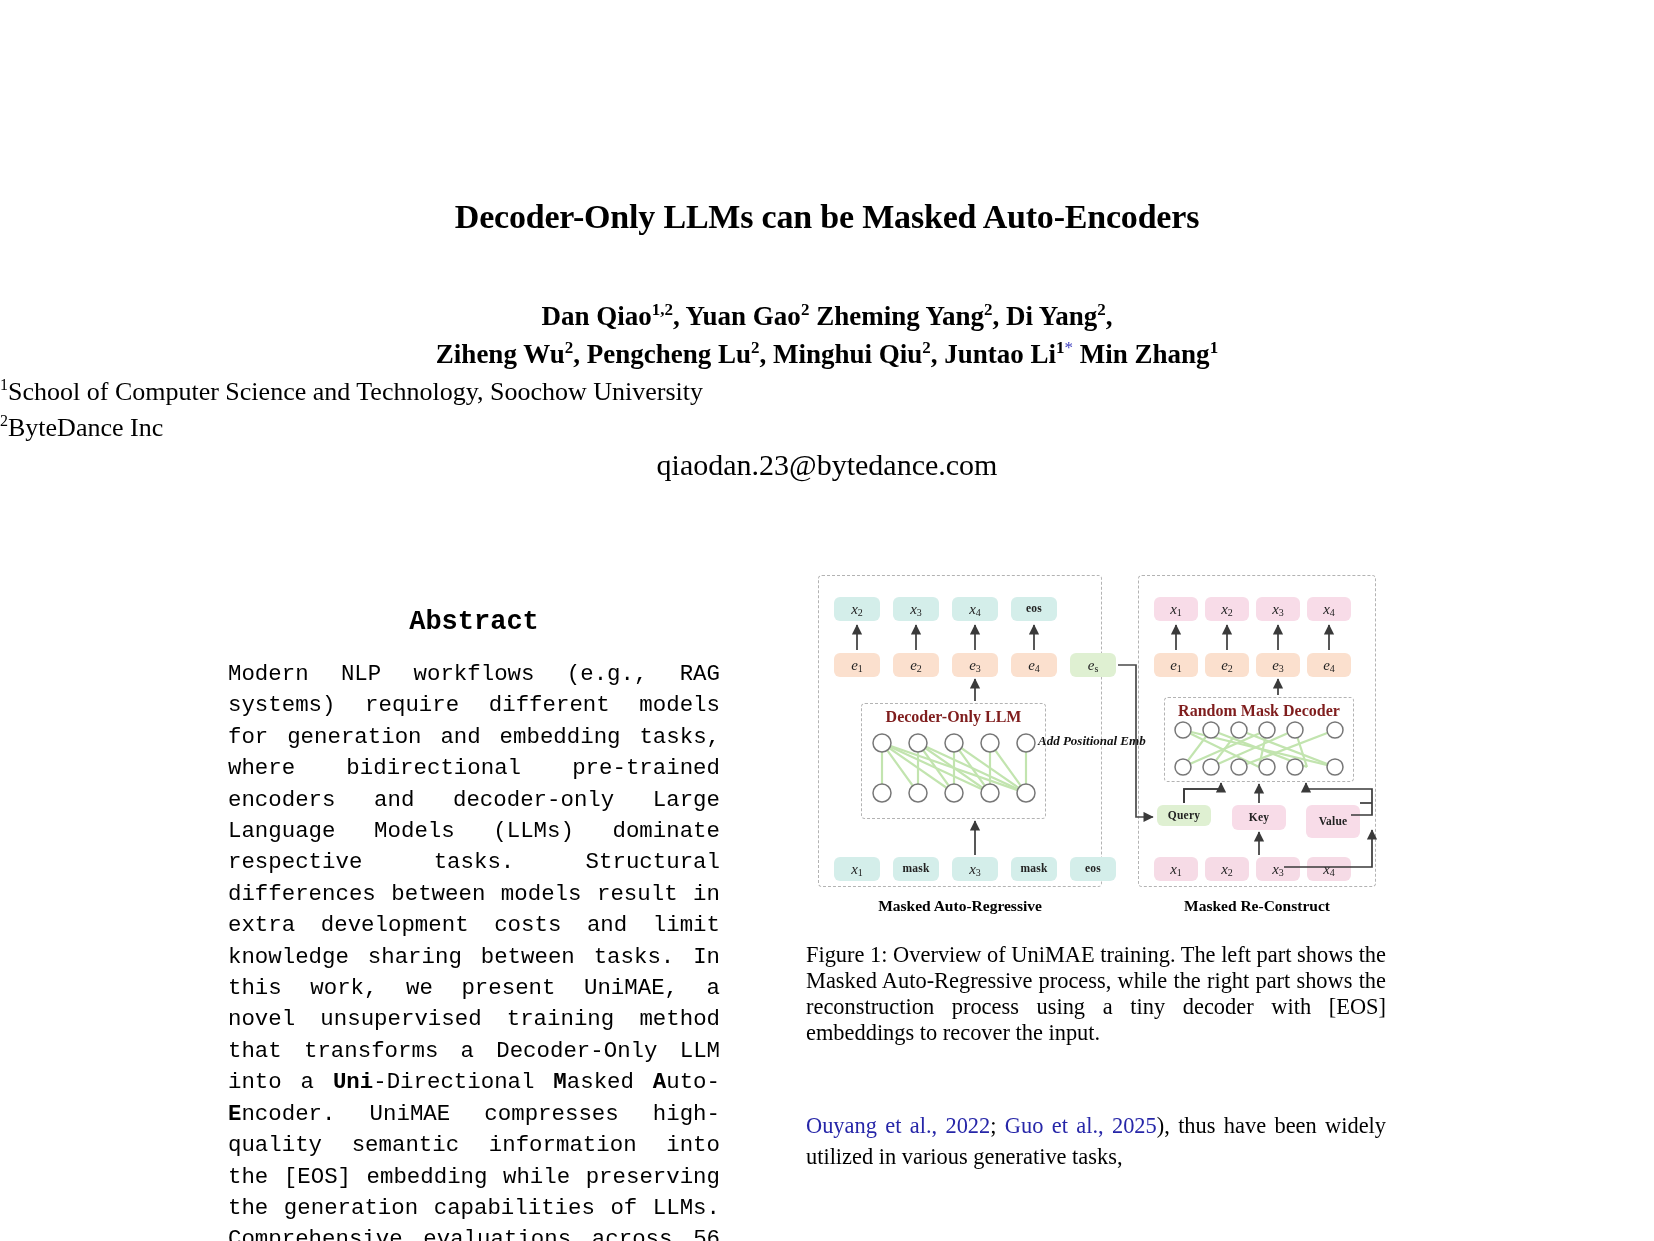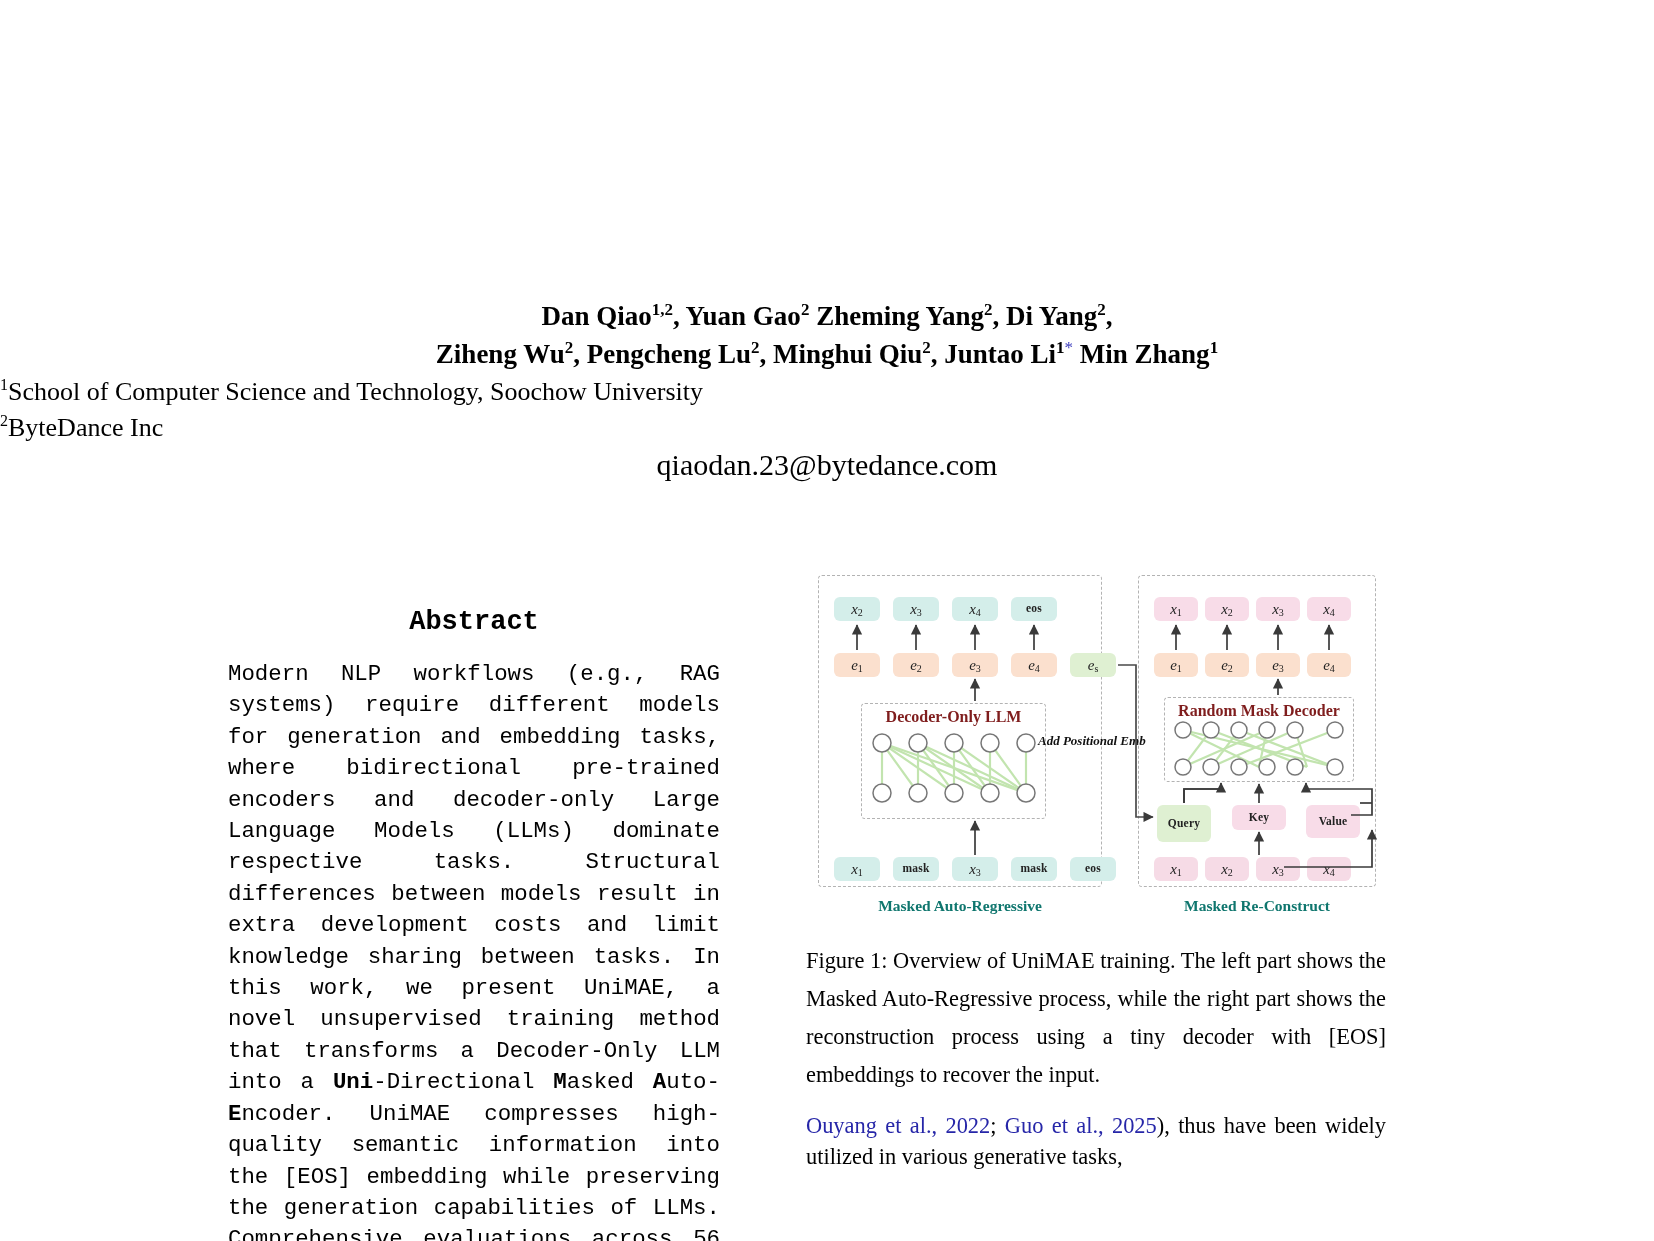--- a/index.html
+++ b/index.html
@@ -84,44 +84,45 @@
   .innerbox {
     position:absolute;
     border:1.5px dashed #b3b3b3; border-radius:4px;
   }
   .innerlabel {
     position:absolute; width:100%; text-align:center;
     font-size:16px; font-weight:700; color:#7f1d1d;
     font-family:"Liberation Serif", serif;
   }
   .panel-caption {
-    position:absolute; font-size:15.5px; font-weight:700; color:#0f766e;
+    position:absolute; font-size:15.5px; font-weight:700; color:#000000;
     text-align:center;
   }
   .addpos {
     position:absolute; font-size:13px; font-weight:700; font-style:italic;
     color:#111;
   }
   svg.overlay { position:absolute; left:0; top:0; width:580px; height:350px; pointer-events:none; }
 
   .fig-caption {
     position:absolute; left:806px; top:942px; width:580px;
-    font-size:22.4px; line-height:38px; text-align:justify;
+    font-size:22.4px; line-height:26px; text-align:justify;
   }
   .body-right {
     position:absolute; left:806px; top:1110px; width:580px;
     font-size:22.4px; line-height:31.4px; text-align:justify;
   }
   .cite { color:#2626a8; }
 </style>
 </head>
 <body>
 
 <div class="page">
 
+  <div class="title">Decoder-Only LLMs can be Masked Auto-Encoders</div>
 
   <div class="authors">
     <div>
       <span>Dan Qiao</span><sup>1,2</sup>,
       <span>Yuan Gao</span><sup>2</sup>
       <span>Zheming Yang</span><sup>2</sup>,
       <span>Di Yang</span><sup>2</sup>,
     </div>
     <div>
       <span>Ziheng Wu</span><sup>2</sup>,
@@ -231,21 +232,21 @@
           <span class="sub">3</span>
         </div>
       <div class="tok peach" style="left:501px; top:78px; width:44px;">
           <span class="it">e</span>
           <span class="sub">4</span>
         </div>
 
       <div class="innerbox" style="left:358px; top:122px; width:190px; height:85px;"></div>
       <div class="innerlabel" style="left:358px; top:127px; width:190px;">Random Mask Decoder</div>
 
-      <div class="tok green small" style="left:351px; top:230px; width:54px; height:37px;">Query</div>
+      <div class="tok green small" style="left:351px; top:230px; width:54px; height:21px;">Query</div>
       <div class="tok pink small" style="left:426px; top:230px; width:54px; height:25px;">Key</div>
       <div class="tok pink small" style="left:500px; top:230px; width:54px; height:33px;">Value</div>
 
       <div class="tok pinklite" style="left:348px; top:282px; width:44px;">
           <span class="it">x</span>
           <span class="sub">1</span>
         </div>
       <div class="tok pinklite" style="left:399px; top:282px; width:44px;">
           <span class="it">x</span>
           <span class="sub">2</span>

